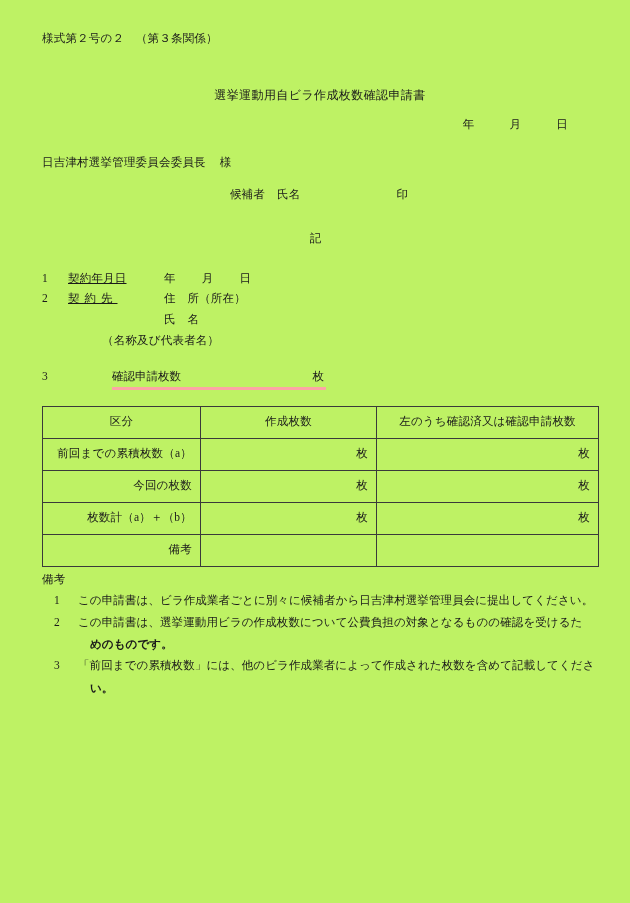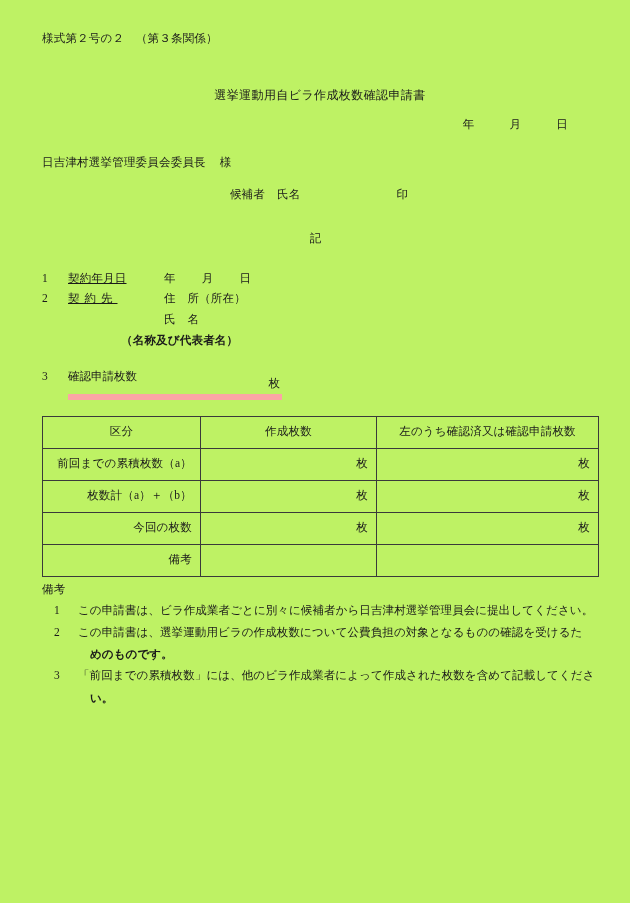--- a/index.html
+++ b/index.html
@@ -88,34 +88,35 @@
   .item-label.spaced {
     display: inline-block;
     letter-spacing: 5px;
   }
   .item-val .gap { display: inline-block; width: 26px; }
   .item-sub {
     margin-left: 122px;
     margin-bottom: 3px;
     letter-spacing: 0.2px;
   }
-  .item-sub.indent-more { margin-left: 79px; font-weight: bold; }
+  .item-sub.indent-more { margin-left: 60px; }
   .confirm-row {
     display: flex;
     align-items: baseline;
     margin: 0 0 16px 0;
   }
   .confirm-num { width: 26px; flex: 0 0 26px; }
   .confirm-underline {
-    border-bottom: 6px solid #fca5a5;
+    border-bottom: 3px solid #fca5a5;
     display: inline-block;
     min-width: 214px;
-    padding-bottom: 8px;
+    padding-bottom: 1px;
     position: relative;
     white-space: nowrap;
+    margin-left: 44px;
   }
   .confirm-underline .mai {
     position: absolute;
     right: 2px;
     bottom: 1px;
   }
   table.count-table {
     border-collapse: collapse;
     width: 556px;
     table-layout: fixed;
@@ -231,26 +232,26 @@
           <th>左のうち確認済又は確認申請枚数</th>
         </tr>
       </thead>
       <tbody>
         <tr>
           <td class="label-cell">前回までの累積枚数（a）</td>
           <td class="unit-cell">枚</td>
           <td class="unit-cell">枚</td>
         </tr>
         <tr>
+          <td class="label-cell">今回の枚数</td>
+          <td class="unit-cell">枚</td>
+          <td class="unit-cell">枚</td>
+        </tr>
+        <tr>
           <td class="label-cell">枚数計（a）＋（b）</td>
-          <td class="unit-cell">枚</td>
-          <td class="unit-cell">枚</td>
-        </tr>
-        <tr>
-          <td class="label-cell">今回の枚数</td>
           <td class="unit-cell">枚</td>
           <td class="unit-cell">枚</td>
         </tr>
         <tr>
           <td class="label-cell">備考</td>
           <td class="unit-cell"></td>
           <td class="unit-cell"></td>
         </tr>
       </tbody>
     </table>

